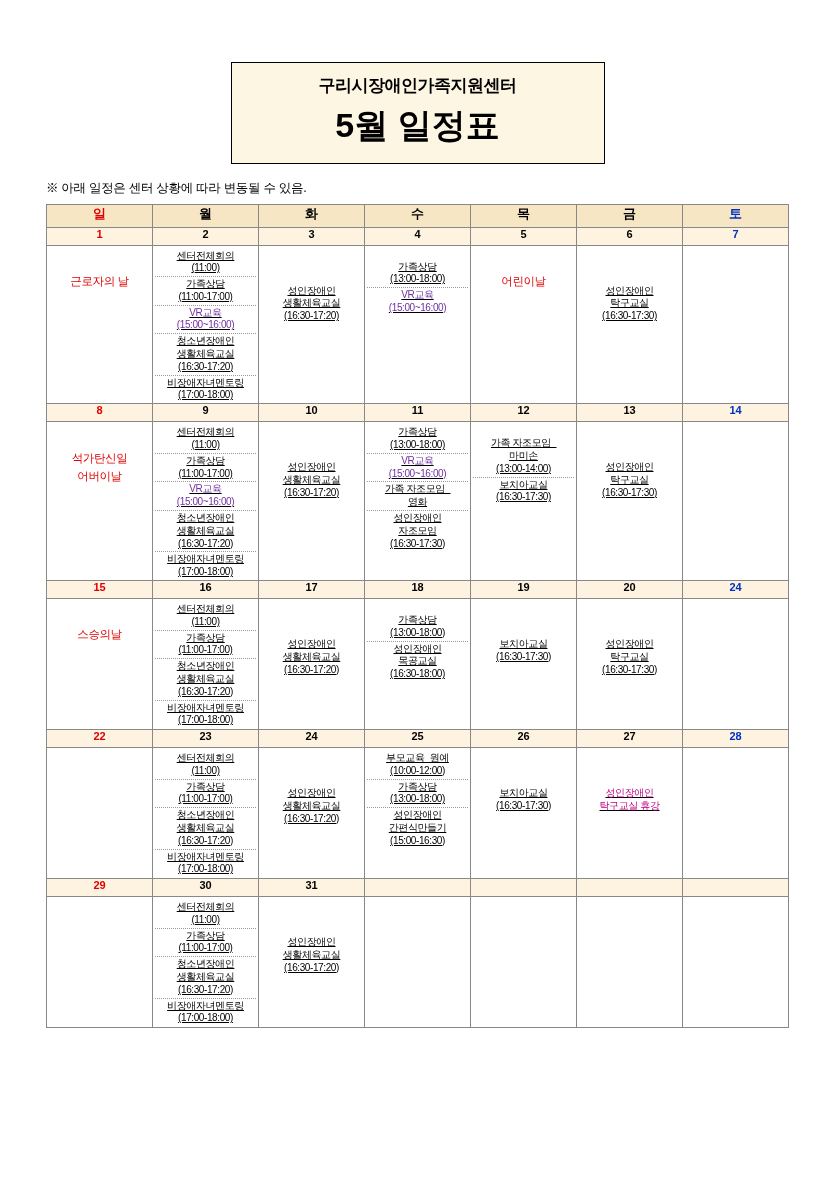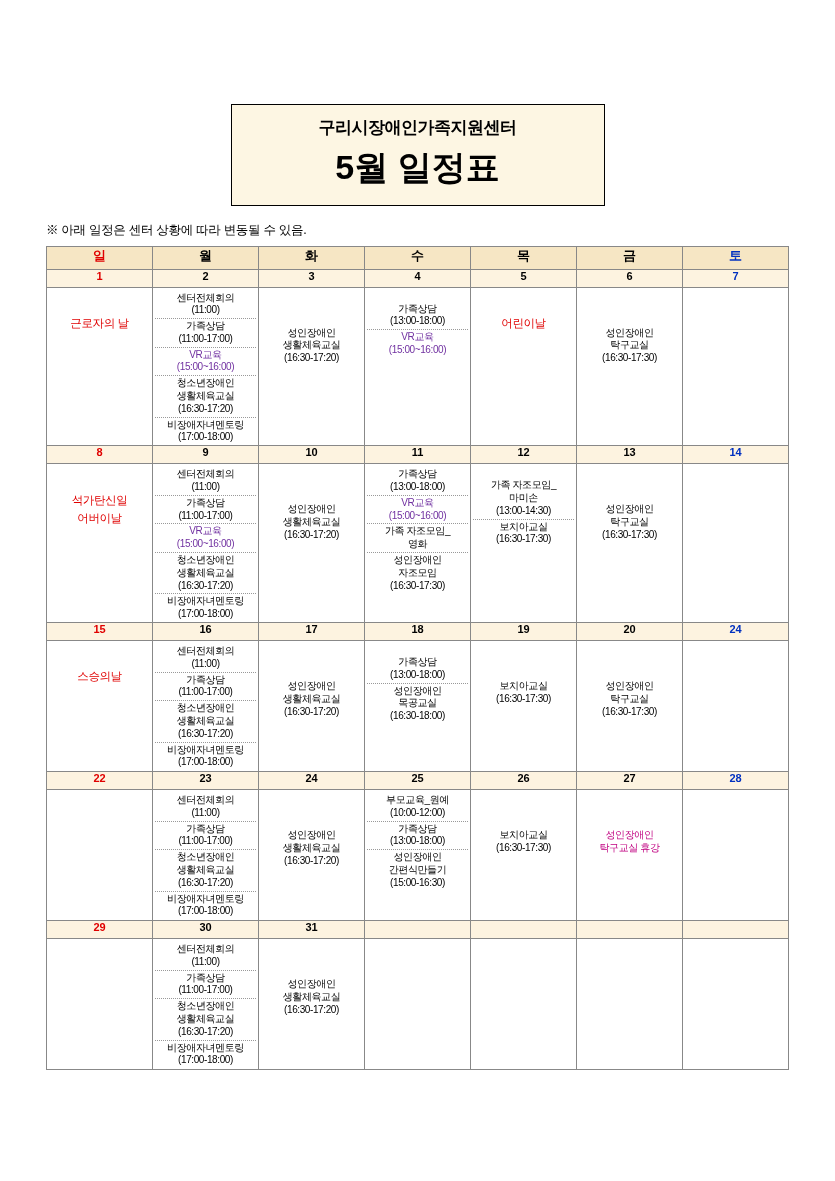--- a/index.html
+++ b/index.html
@@ -13,21 +13,20 @@
     font-family: "Liberation Sans", sans-serif;
     color: #000;
     position: relative;
   }
   .page {
     width: 835px;
     height: 833px;
     position: relative;
     box-sizing: border-box;
     padding: 0 46px;
-    margin-top: 42px;
   }
   
   .title-wrap {
     display: flex;
     justify-content: center;
     padding-top: 62px;
   }
   .title-box {
     border: 1px solid #000;
     background: #fdf6e3;
@@ -85,20 +84,21 @@
   }
   .daycell {
     height: 130px;
     position: relative;
   }
   .events {
     padding: 3px 2px 0 2px;
     font-size: 10px;
     line-height: 1.28;
     text-align: center;
+    text-decoration: underline;
   }
   .ev {
     padding: 1px 0 1px 0;
   }
   .ev.dotted {
     border-bottom: 1px dotted #999;
   }
   .ev .nm { display: block; letter-spacing: -0.4px; }
   .ev .tm { display: block; letter-spacing: -0.4px; }
   .c-black { color: #000; }
@@ -289,21 +289,21 @@
                 <span class="nm">자조모임</span>
                 <span class="tm">(16:30-17:30)</span>
               </div>
             </div>
           </td>
           <td class="daycell">
             <div class="events pad-top-14">
               <div class="ev c-black dotted">
                 <span class="nm">가족 자조모임_</span>
                 <span class="nm">마미손</span>
-                <span class="tm">(13:00-14:30)</span>
+                <span class="tm">(13:00-14:00)</span>
               </div>
               <div class="ev c-black">
                 <span class="nm">보치아교실</span>
                 <span class="tm">(16:30-17:30)</span>
               </div>
             </div>
           </td>
           <td class="daycell">
             <div class="events pad-top-38">
               <div class="ev c-black">

